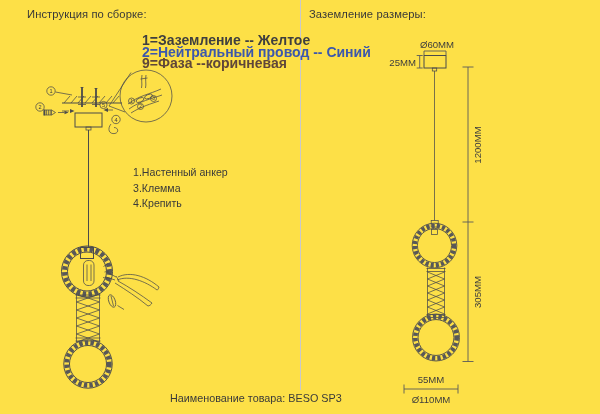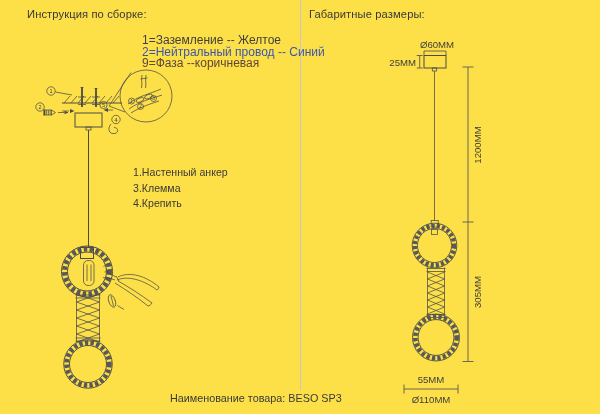--- a/index.html
+++ b/index.html
@@ -4,38 +4,38 @@
 <style>
   html,body{margin:0;padding:0;background:#ffffff;}
   .page{
     position:relative;width:600px;height:414px;background:#fde047;overflow:hidden;
     font-family:"Liberation Sans", sans-serif;color:#3d3d3d;
   }
   .divider{position:absolute;left:300px;top:0;width:1px;height:390px;background:#c9c9c9;}
   .panel-title{position:absolute;font-size:11.2px;letter-spacing:.1px;color:#383838;}
   .panel-title.left{left:27px;top:8px;}
   .panel-title.right{left:309px;top:8px;}
-  .legend{position:absolute;left:142px;top:35px;font-size:12px;font-weight:400;line-height:11.6px;white-space:nowrap;}
+  .legend{position:absolute;left:142px;top:35px;font-size:14px;font-weight:700;line-height:11.6px;white-space:nowrap;}
   .parts{position:absolute;left:133px;top:165px;font-size:10.6px;line-height:15.6px;color:#3a3a3a;white-space:nowrap;}
   .footer{position:absolute;left:170px;top:392px;font-size:10.8px;color:#3a3a3a;white-space:nowrap;}
   svg.art{position:absolute;left:0;top:0;}
   .ln{fill:none;stroke:#4b4b4b;stroke-width:1;}
   .thin{fill:none;stroke:#4b4b4b;stroke-width:.75;}
   .dim{fill:none;stroke:#5a5a5a;stroke-width:.9;}
   .dimtxt{fill:#3d3d3d;font-family:"Liberation Sans",sans-serif;font-size:9.6px;}
   .callout-num{fill:#3d3d3d;font-family:"Liberation Sans",sans-serif;font-size:5.6px;}
   .wire-num{fill:#3d3d3d;font-family:"Liberation Sans",sans-serif;font-size:4.6px;}
 </style>
 </head>
 <body>
 
 <div class="page">
 
   <div class="panel-title left">Инструкция по сборке:</div>
-  <div class="panel-title right">Габаритные размеры:</div>
+  <div class="panel-title right">Заземление размеры:</div>
   <div class="divider"></div>
 
   <div class="legend">
     <div style="color: rgb(63, 63, 63);">1=Заземление -- Желтое</div>
     <div style="color: rgb(59, 87, 173);">2=Нейтральный провод -- Синий</div>
     <div style="color: rgb(95, 70, 57);">9=Фаза --коричневая</div>
   </div>
 
   <div class="parts">
     <div>1.Настенный анкер</div>

